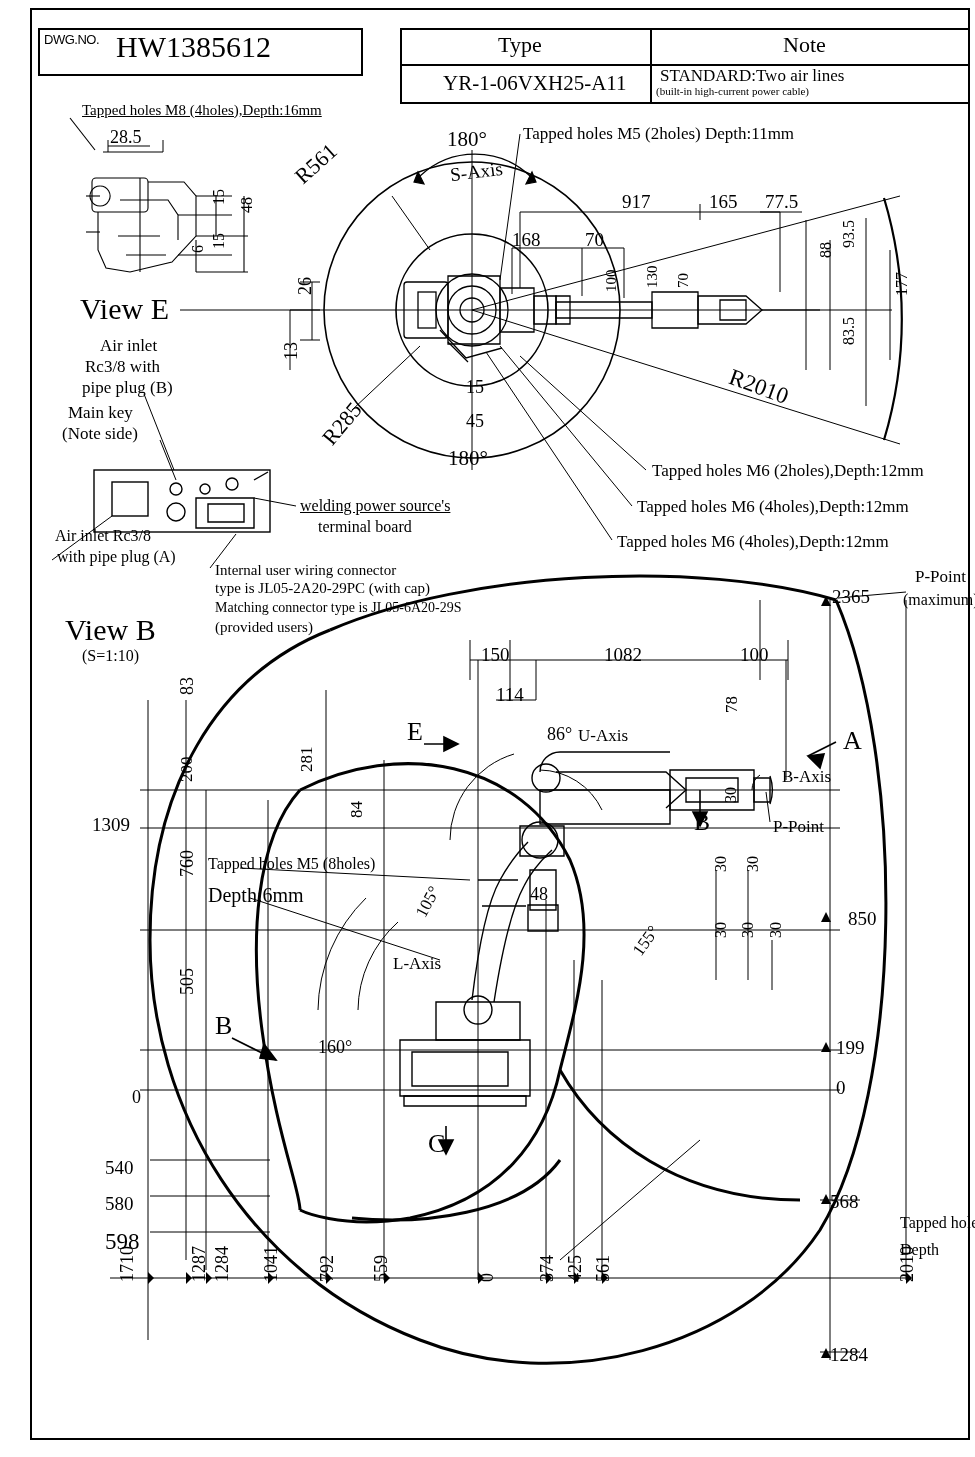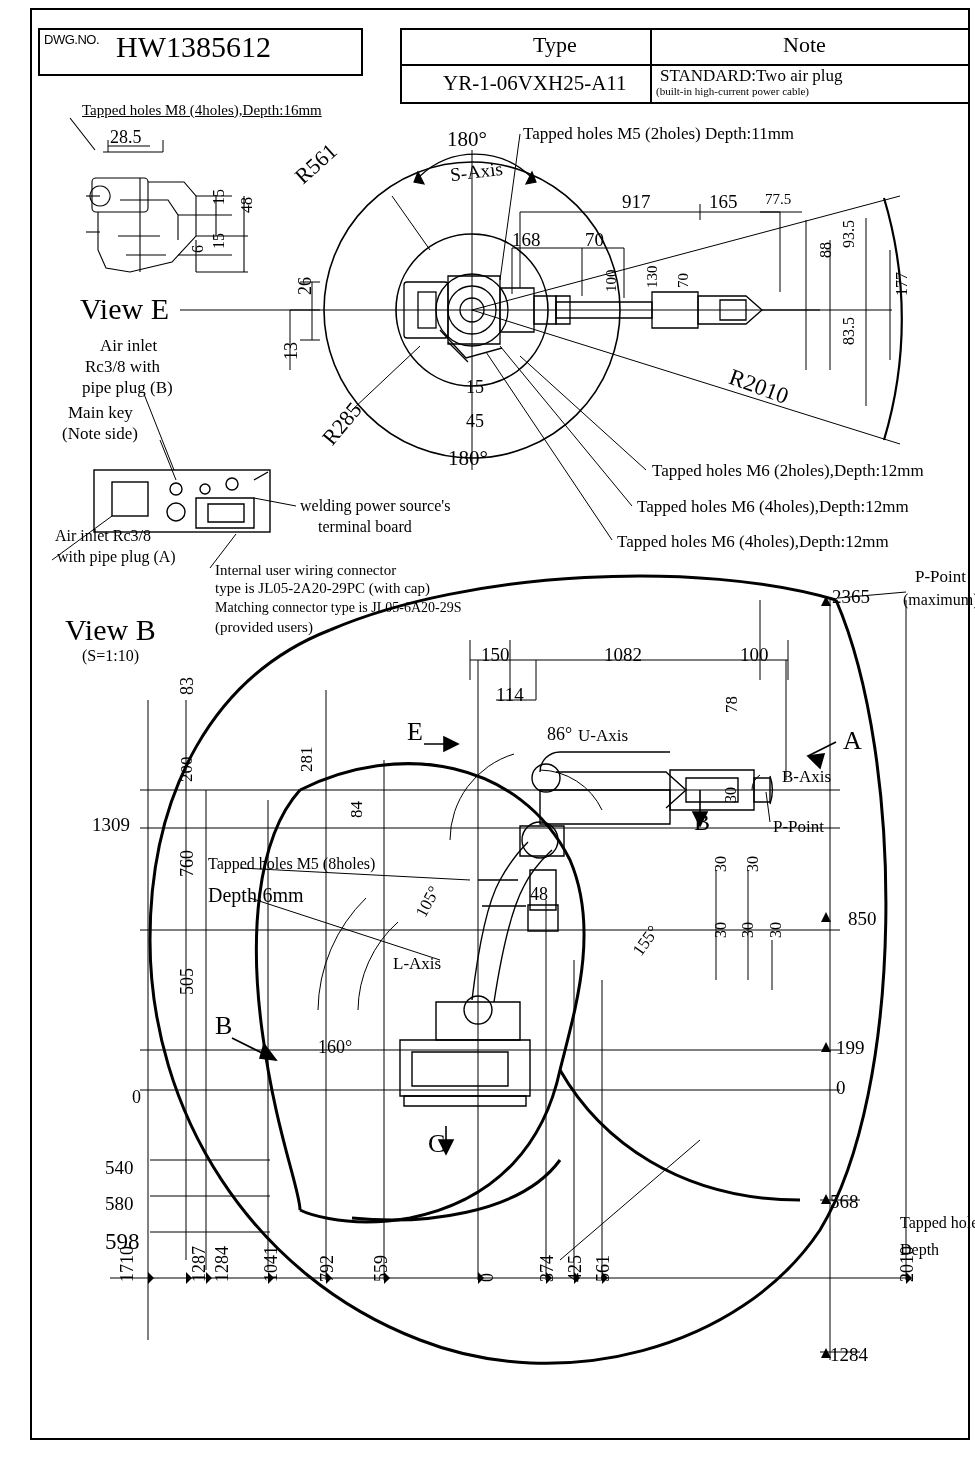--- a/index.html
+++ b/index.html
@@ -59,65 +59,65 @@
 <div id="page">
   <div class="sheet"></div>
 
   <div class="box" style="left:38px; top:28px; width:325px; height:48px;"></div>
   <div class="lbl" style="left:44px; top:33px; font-size:13px; letter-spacing:-0.5px;">DWG.NO.</div>
   <div class="lbl serif" style="left:116px; top:31px; font-size:30px;">HW1385612</div>
 
   <div class="box" style="left:400px; top:28px; width:570px; height:76px;"></div>
   <div class="hline" style="left:400px; top:64px; width:570px; height:2px;"></div>
   <div class="vline" style="left:650px; top:28px; height:76px; width:2px;"></div>
-  <div class="lbl serif" style="left:498px; top:33px; font-size:22px;margin-left:35px;">Type</div>
+  <div class="lbl serif" style="left:498px; top:33px; font-size:22px;">Type</div>
   <div class="lbl serif" style="left:783px; top:33px; font-size:22px;">Note</div>
   <div class="lbl serif" style="left:443px; top:72px; font-size:21px;">YR-1-06VXH25-A11</div>
-  <div class="lbl serif" style="left:660px; top:67px; font-size:17px;">STANDARD:Two air plug</div>
+  <div class="lbl serif" style="left:660px; top:67px; font-size:17px;">STANDARD:Two air lines</div>
   <div class="lbl serif" style="left:656px; top:86px; font-size:11px;">(built-in high-current power cable)</div>
 
   <div class="lbl serif" style="left:82px; top:103px; font-size:15px; text-decoration:underline;">Tapped holes M8 (4holes),Depth:16mm</div>
   <div class="lbl serif" style="left:110px; top:128px; font-size:18px;">28.5</div>
   <div class="lbl serif rot90" style="left:211px; top:205px; font-size:16px;">15</div>
   <div class="lbl serif rot90" style="left:239px; top:213px; font-size:16px;">48</div>
   <div class="lbl serif rot90" style="left:190px; top:253px; font-size:16px;">6</div>
   <div class="lbl serif rot90" style="left:211px; top:249px; font-size:16px;">15</div>
   <div class="lbl serif" style="left:80px; top:293px; font-size:30px;">View E</div>
 
   <div class="lbl serif" style="left:100px; top:337px; font-size:17px;">Air inlet</div>
   <div class="lbl serif" style="left:85px; top:358px; font-size:17px;">Rc3/8 with</div>
   <div class="lbl serif ul" style="left:82px; top:379px; font-size:17px;">pipe plug (B)</div>
   <div class="lbl serif" style="left:68px; top:404px; font-size:17px;">Main key</div>
   <div class="lbl serif ul" style="left:62px; top:425px; font-size:17px;">(Note side)</div>
 
   <div class="lbl serif" style="left:55px; top:528px; font-size:16px;">Air inlet Rc3/8</div>
   <div class="lbl serif ul" style="left:57px; top:549px; font-size:16px;text-align:center;">with pipe plug (A)</div>
 
-  <div class="lbl serif" style="left:300px; top:498px; font-size:16px;">welding power source's</div>
+  <div class="lbl serif" style="left:300px; top:498px; font-size:16px;text-decoration:underline;">welding power source's</div>
   <div class="lbl serif ul" style="left:318px; top:519px; font-size:16px;">terminal board</div>
 
   <div class="lbl serif" style="left:215px; top:563px; font-size:15px;">Internal user wiring connector</div>
   <div class="lbl serif" style="left:215px; top:581px; font-size:15px;">type is JL05-2A20-29PC (with cap)</div>
   <div class="lbl serif" style="left:215px; top:601px; font-size:14px;">Matching connector type is JL05-6A20-29S</div>
   <div class="lbl serif ul" style="left:215px; top:620px; font-size:15px;">(provided users)</div>
 
   <div class="lbl serif" style="left:65px; top:614px; font-size:30px;">View B</div>
   <div class="lbl serif" style="left:82px; top:648px; font-size:16px;">(S=1:10)</div>
 
   <div class="lbl serif" style="left:523px; top:125px; font-size:17px;">Tapped holes M5 (2holes) Depth:11mm</div>
   <div class="lbl serif" style="left:447px; top:128px; font-size:21px;">180°</div>
   <div class="lbl serif" style="left:450px; top:162px; font-size:19px; transform:rotate(-7deg);">S-Axis</div>
   <div class="lbl serif" style="left:448px; top:447px; font-size:21px;">180°</div>
   <div class="lbl serif" style="left:292px; top:152px; font-size:22px; transform:rotate(-42deg);">R561</div>
   <div class="lbl serif" style="left:318px; top:412px; font-size:22px; transform:rotate(-50deg);">R285</div>
   <div class="lbl serif" style="left:728px; top:375px; font-size:23px; transform:rotate(20deg);">R2010</div>
 
   <div class="lbl serif" style="left:622px; top:192px; font-size:19px;">917</div>
   <div class="lbl serif" style="left:709px; top:192px; font-size:19px;">165</div>
-  <div class="lbl serif" style="left:765px; top:192px; font-size:15px;">77.5</div>
+  <div class="lbl serif" style="left:765px; top:192px; font-size:19px;">77.5</div>
   <div class="lbl serif" style="left:512px; top:230px; font-size:19px;">168</div>
   <div class="lbl serif" style="left:585px; top:230px; font-size:19px;">70</div>
   <div class="lbl serif rot90" style="left:604px; top:292px; font-size:15px;">100</div>
   <div class="lbl serif rot90" style="left:645px; top:288px; font-size:15px;">130</div>
   <div class="lbl serif rot90" style="left:676px; top:288px; font-size:15px;">70</div>
   <div class="lbl serif rot90" style="left:296px; top:295px; font-size:18px;">26</div>
   <div class="lbl serif rot90" style="left:282px; top:360px; font-size:18px;">13</div>
   <div class="lbl serif" style="left:466px; top:378px; font-size:18px;">15</div>
   <div class="lbl serif" style="left:466px; top:412px; font-size:18px;">45</div>
   <div class="lbl serif rot90" style="left:841px; top:248px; font-size:16px;">93.5</div>

